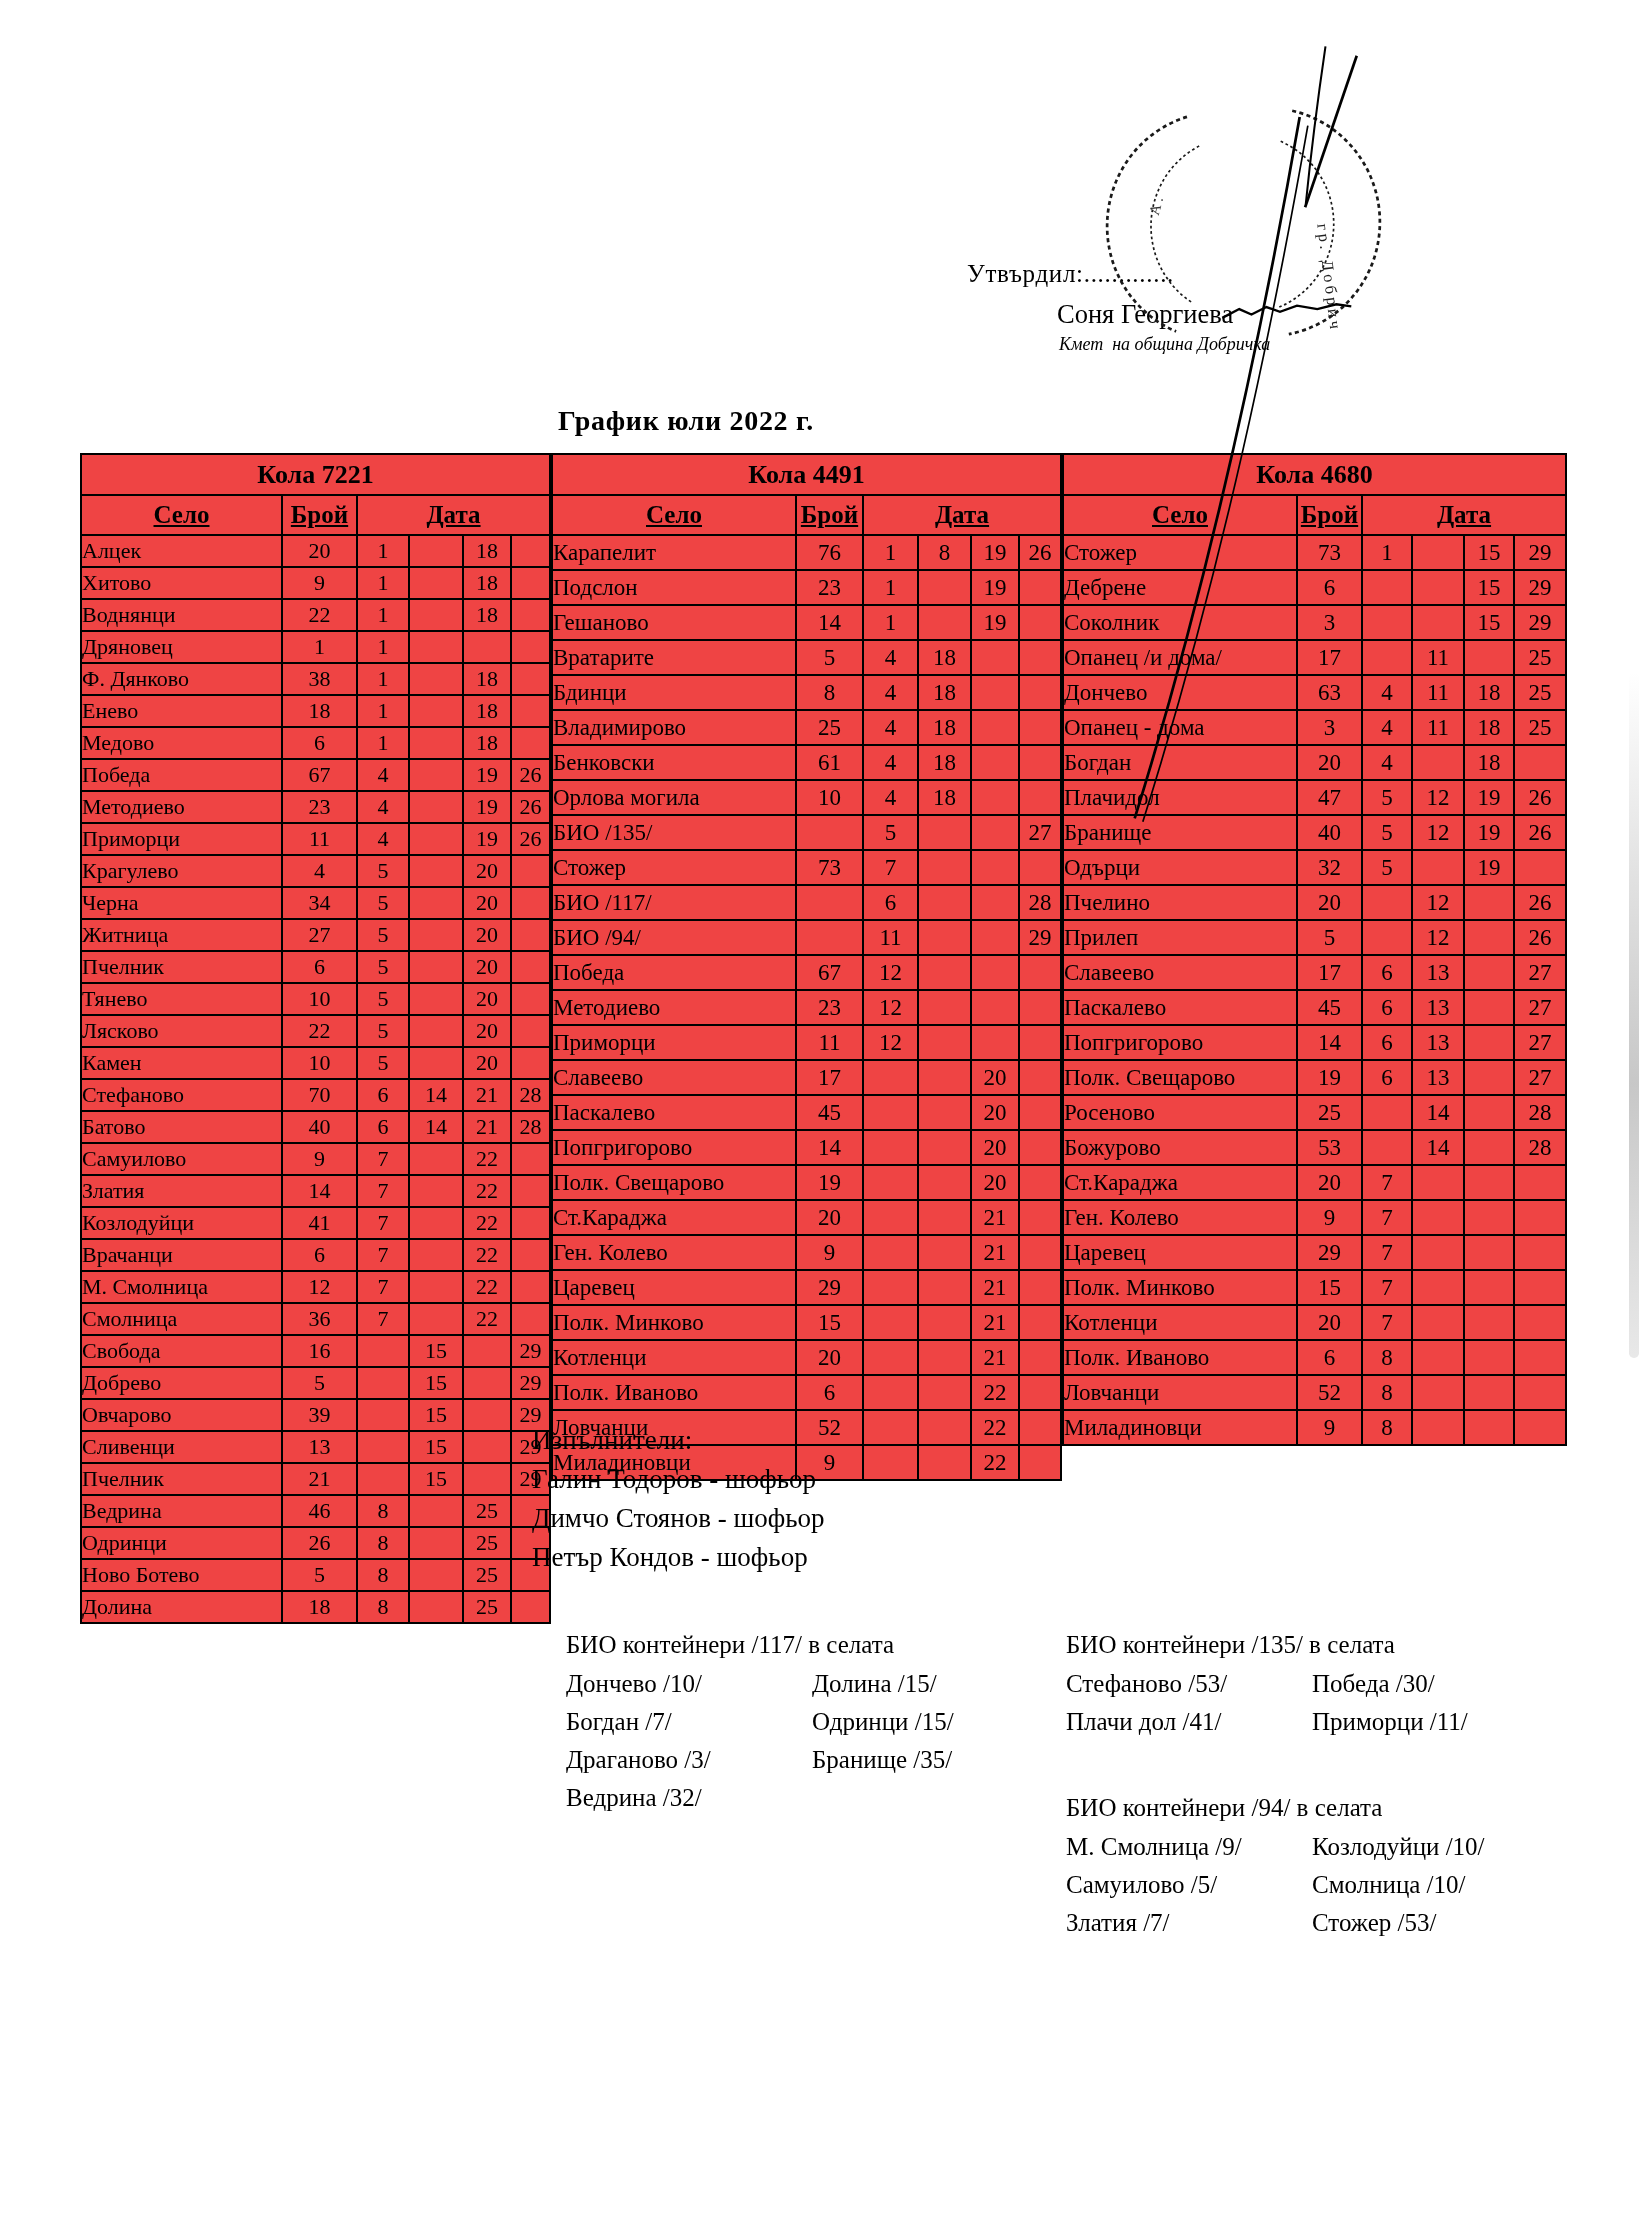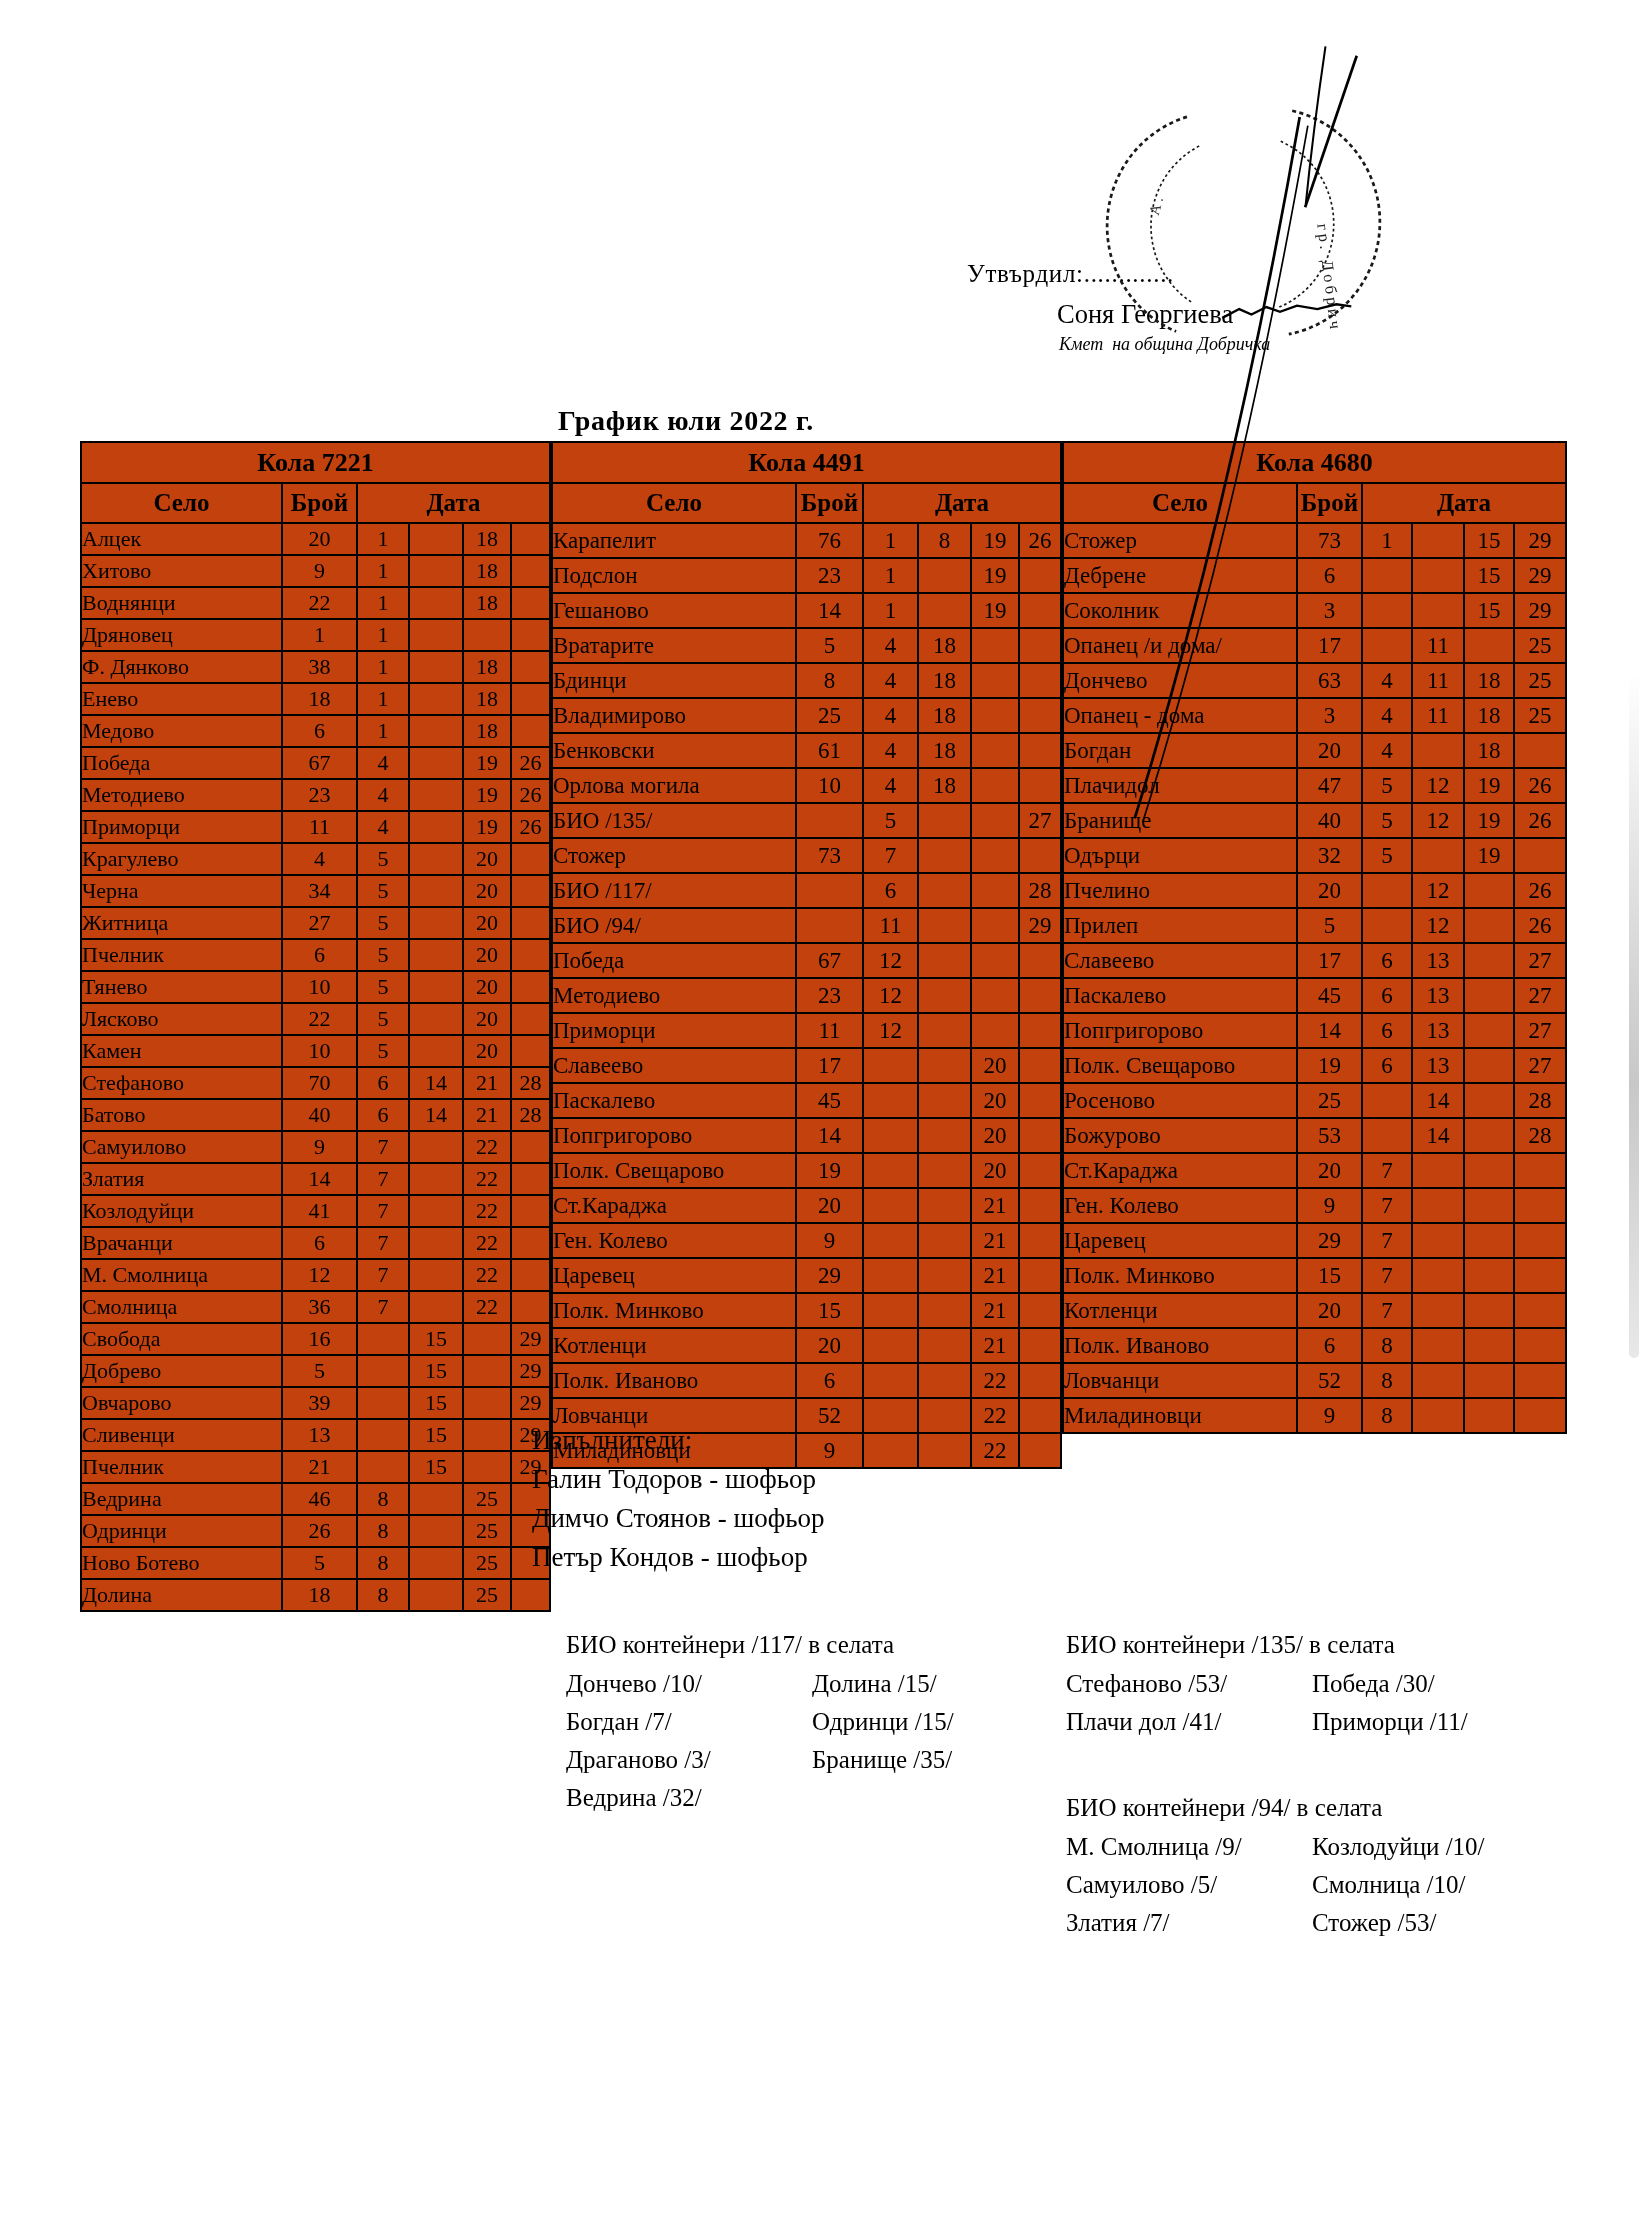--- a/index.html
+++ b/index.html
@@ -7,25 +7,25 @@
         font-family:"Liberation Serif","DejaVu Serif",serif;color:#000;overflow:hidden;}
   .abs{position:absolute;}
   
   .approve-line{left:967px;top:260px;font-size:25px;letter-spacing:0.7px;}
   .approver-name{left:1057px;top:299px;font-size:26.5px;}
   .approver-role{left:1059px;top:334px;font-size:18px;font-style:italic;white-space:pre;}
   
   .doc-title{left:558px;top:405px;font-size:28px;font-weight:bold;letter-spacing:0.7px;}
   
   .tables{position:absolute;left:80px;top:441px;display:flex;align-items:flex-start;}
-  table.sched{border-collapse:collapse;table-layout:fixed;background:#c2410c;}
+  table.sched{border-collapse:collapse;table-layout:fixed;background:#ef4444;margin-top:12px;}
   table.sched td,table.sched th{border:2px solid #000;padding:0;overflow:hidden;white-space:nowrap;}
   table.sched{border:2.7px solid #000;}
   .carhead{font-size:26px;font-weight:bold;text-align:center;height:39px;}
-  th.colhead{font-size:25px;font-weight:bold;text-align:center;height:38px;}
+  th.colhead{font-size:25px;font-weight:bold;text-align:center;height:38px;text-decoration:underline;}
   td.vil{text-align:left;padding-left:5.4px;}
   td.num{text-align:center;}
   .t0 td{height:30px;font-size:22px;}
   .t1 td,.t2 td{height:33px;font-size:23px;}
   .t0 .carhead,.t1 .carhead,.t2 .carhead{height:39px;font-size:26px;}
   
   .executors{left:532px;top:1421px;font-size:27px;line-height:39px;}
   
   .bio{font-size:25px;line-height:38px;}
   .bio .bio-grid{display:grid;grid-template-columns:246px auto;column-gap:0;}

